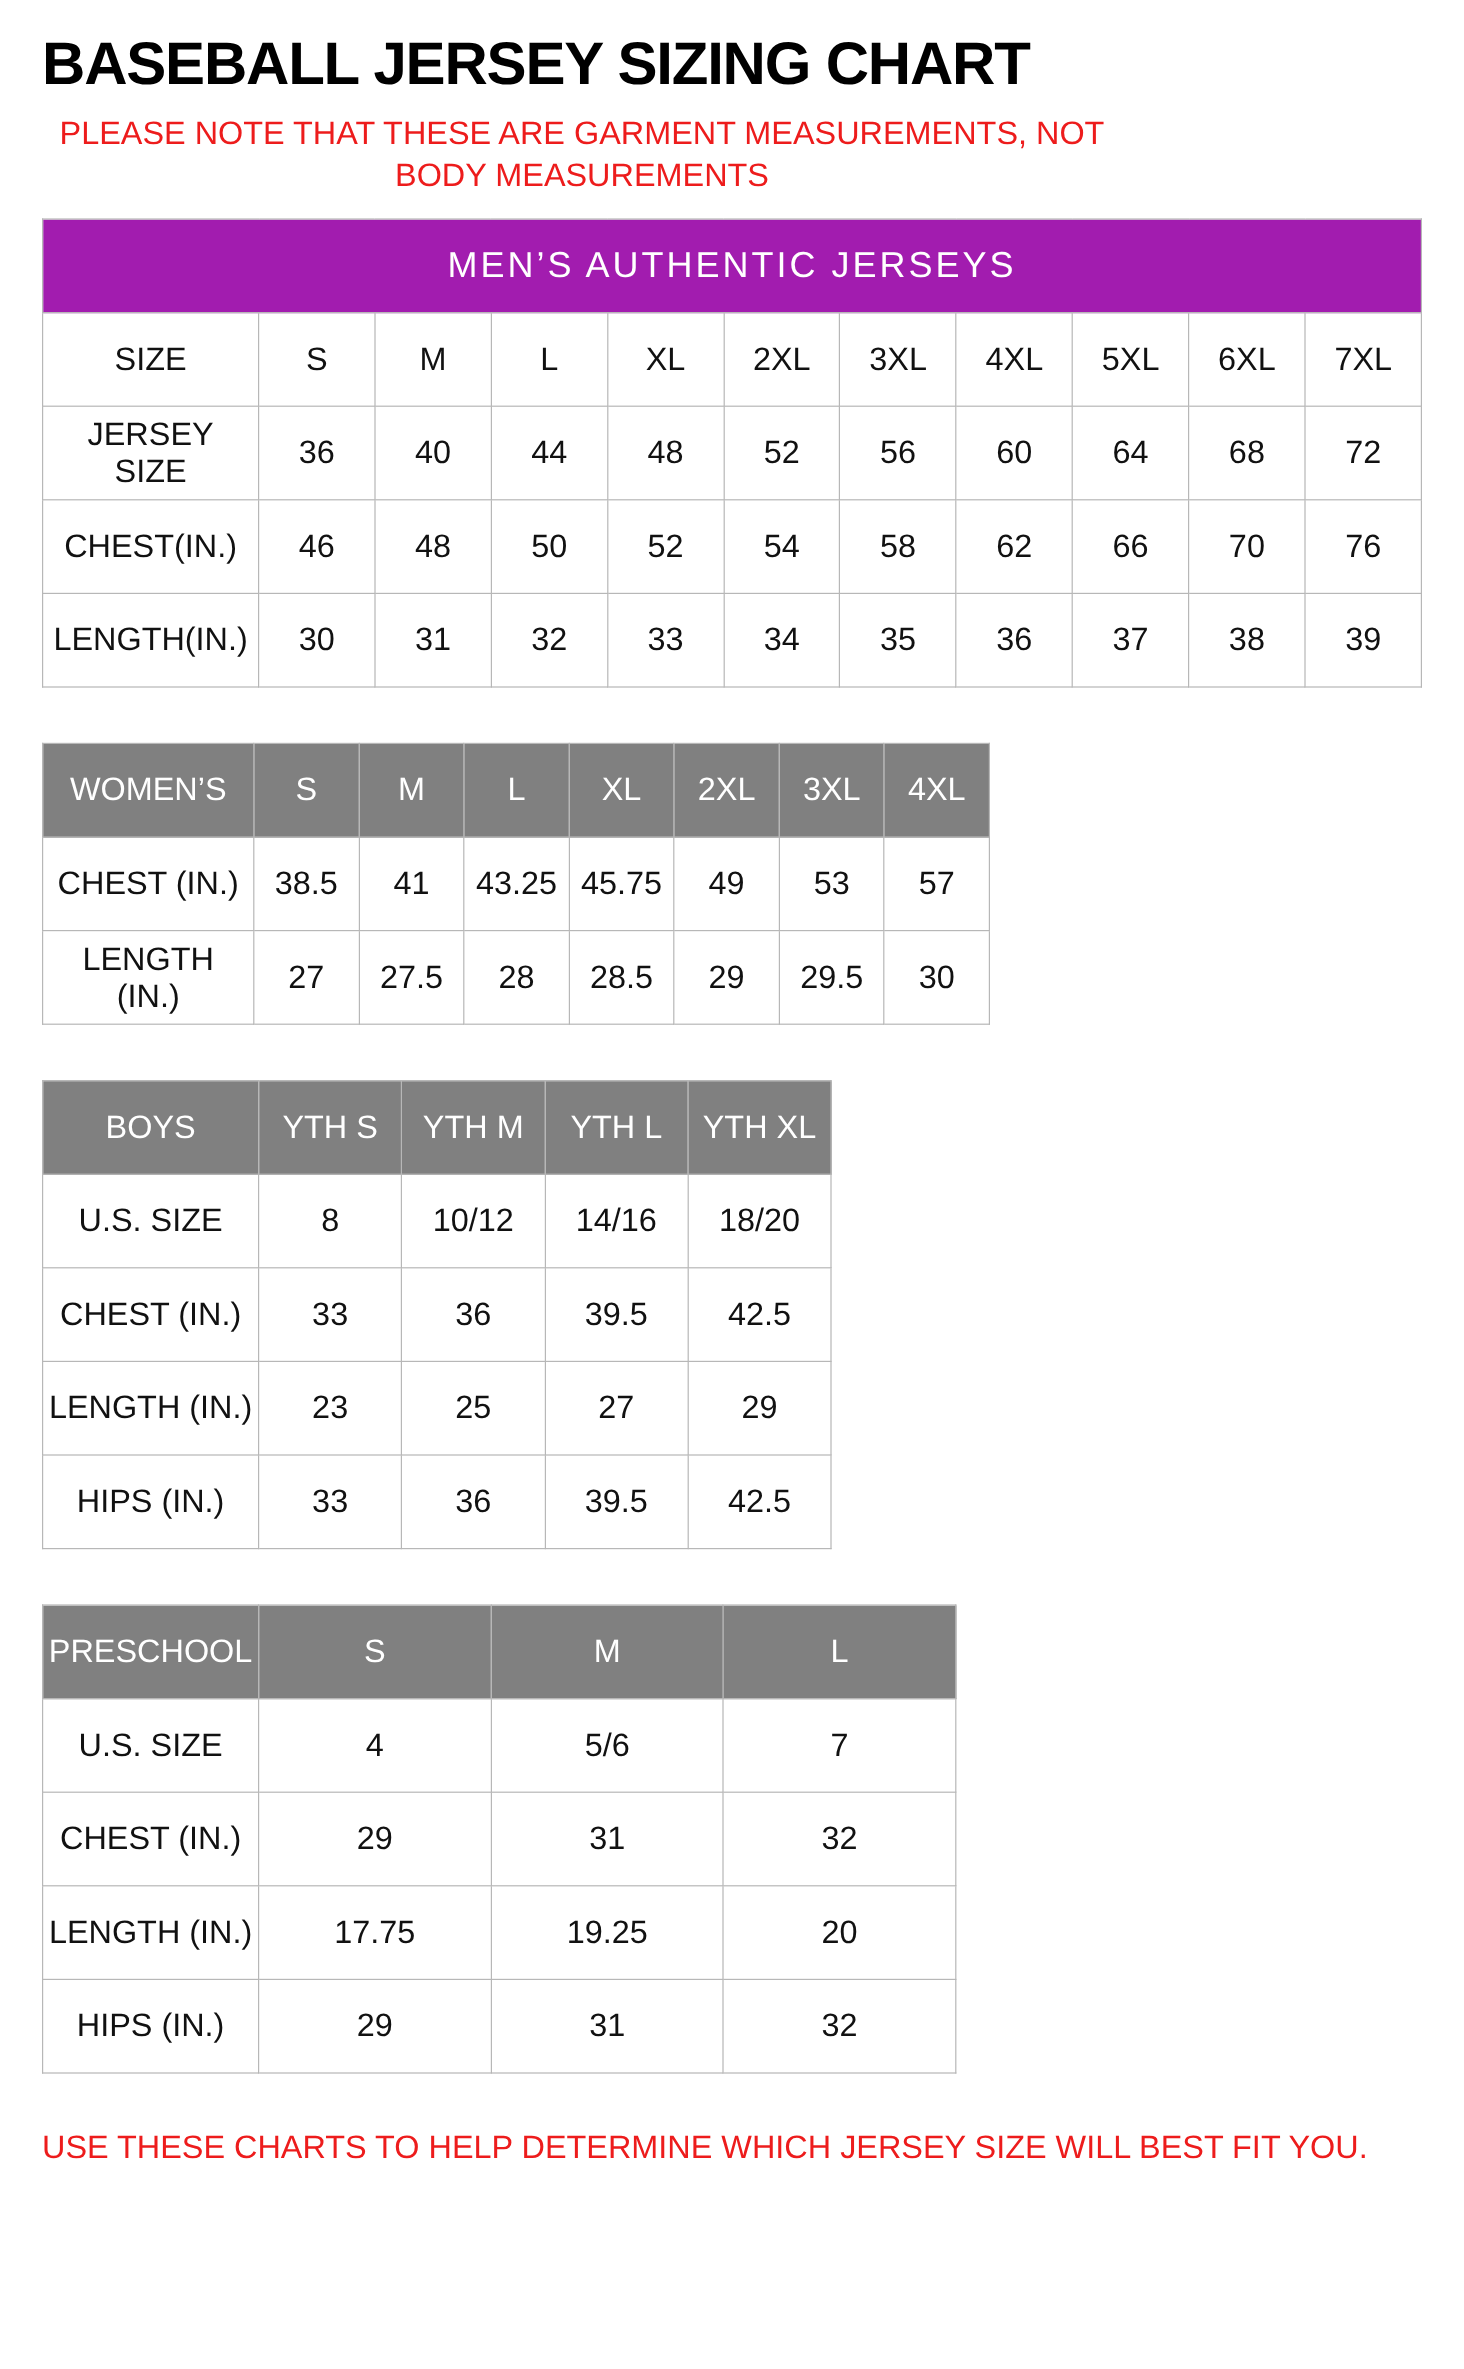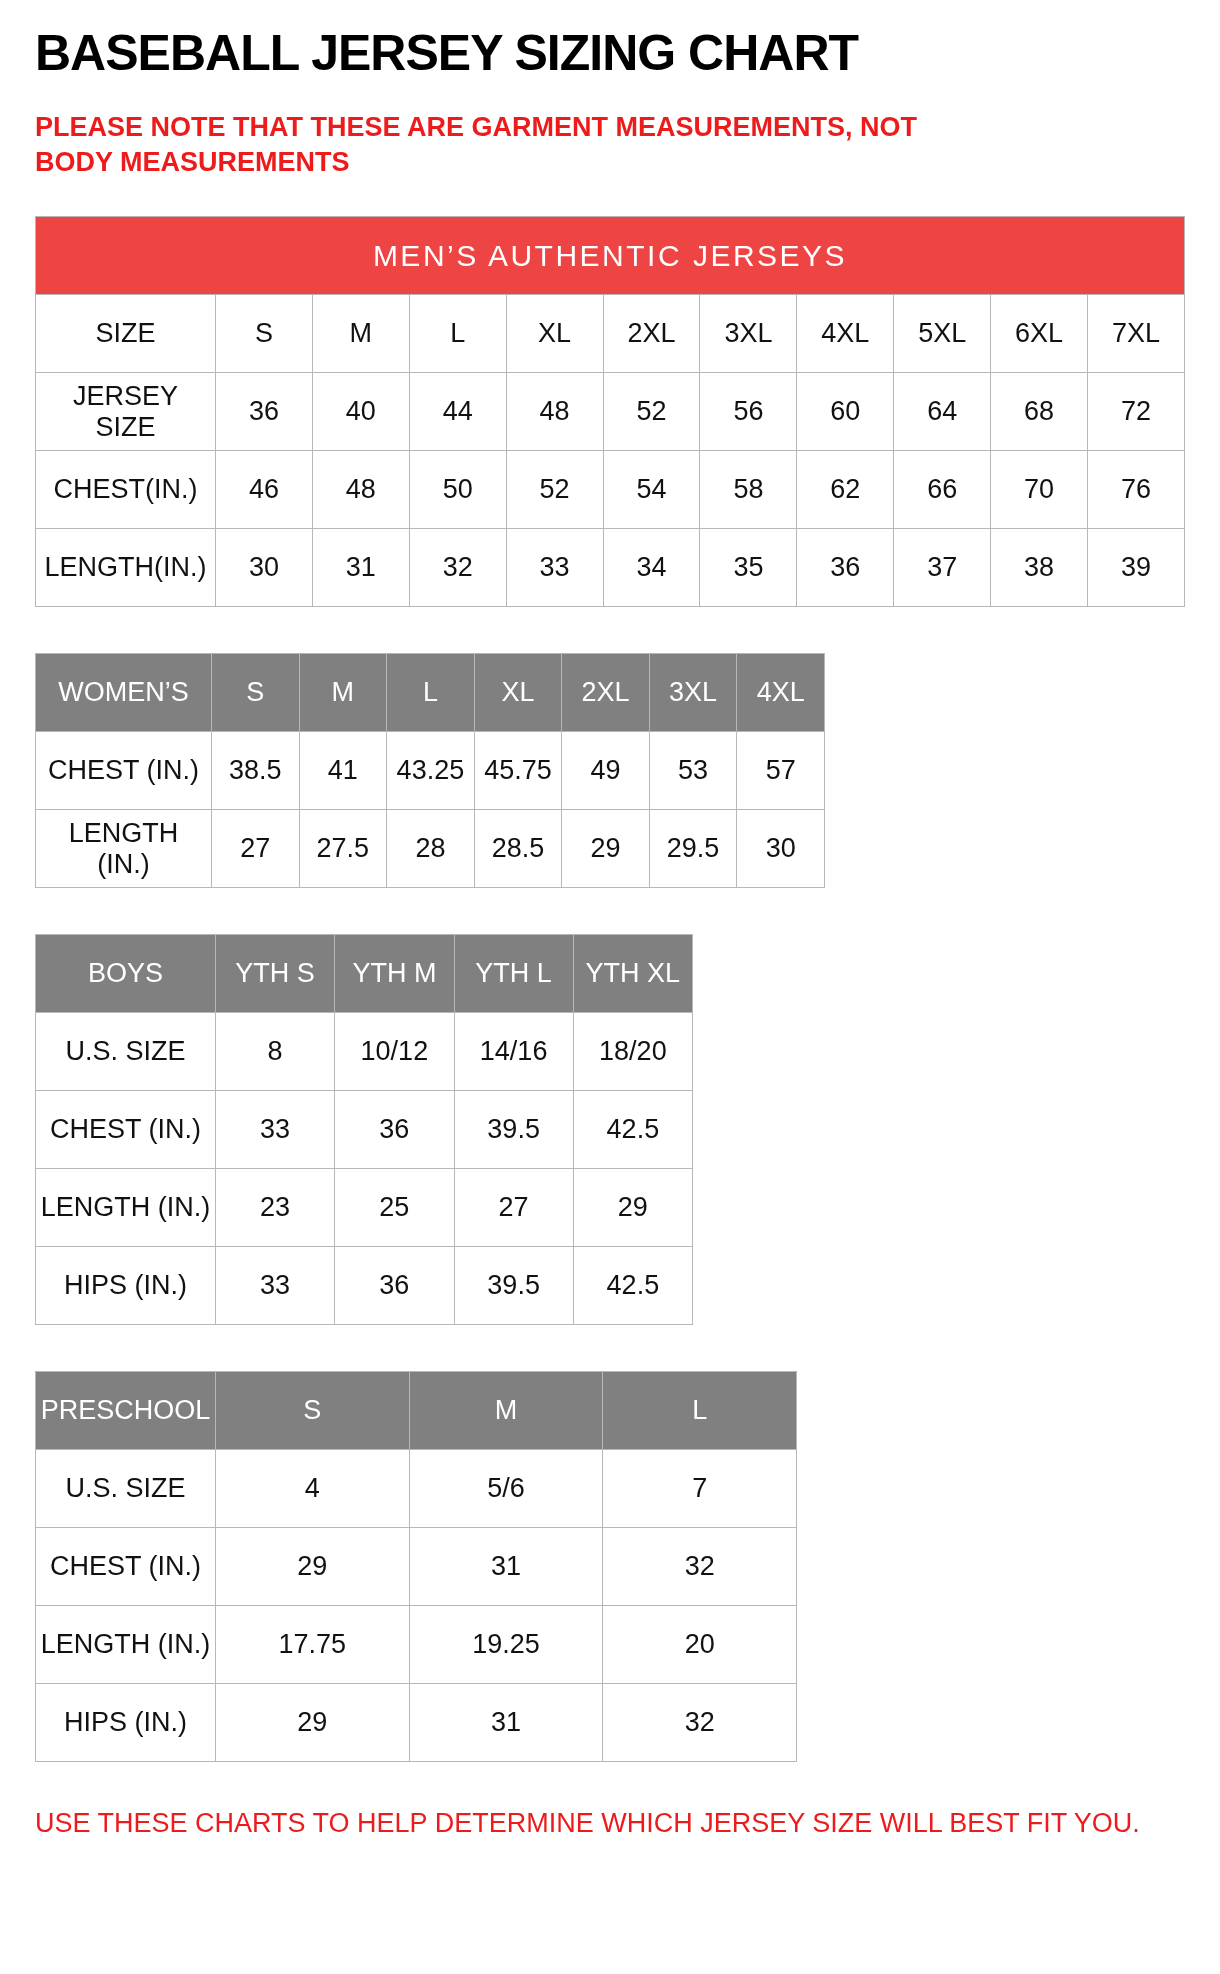--- a/index.html
+++ b/index.html
@@ -8,50 +8,51 @@
     width: 1220px;
     font-family: "Liberation Sans", sans-serif;
     color: #111111;
     padding: 24px 35px 40px 35px;
   }
   h1[data-name="page-title"] {
     font-size: 50px;
     font-weight: 800;
     letter-spacing: -1px;
     color: #000000;
-    margin-bottom: 28px;
+    margin-bottom: 12px;
     font-family: "Liberation Sans", sans-serif;
   }
   .note {
     color: #ed1c1c;
     font-size: 27px;
     line-height: 1.3;
     max-width: 900px;
-    margin-bottom: 36px;
-    font-weight: 700;
+    margin-bottom: 18px;
+    font-weight: 400;
+    text-align: center;
   }
   .table-wrap { margin-bottom: 46px; }
   table {
     border-collapse: collapse;
     table-layout: fixed;
     background: #ffffff;
   }
   th, td {
     border: 1px solid #b7b7b7;
     text-align: center;
     vertical-align: middle;
     height: 78px;
     font-size: 27px;
     font-weight: 400;
     white-space: pre-line;
     padding: 0 4px;
     color: #111111;
   }
   .table-title {
-    background: #ef4444;
+    background: #a21caf;
     color: #ffffff;
     font-size: 30px;
     letter-spacing: 2.5px;
     font-weight: 400;
     height: 78px;
   }
   .gray-cell {
     background: #808080;
     color: #ffffff;
     font-weight: 400;

